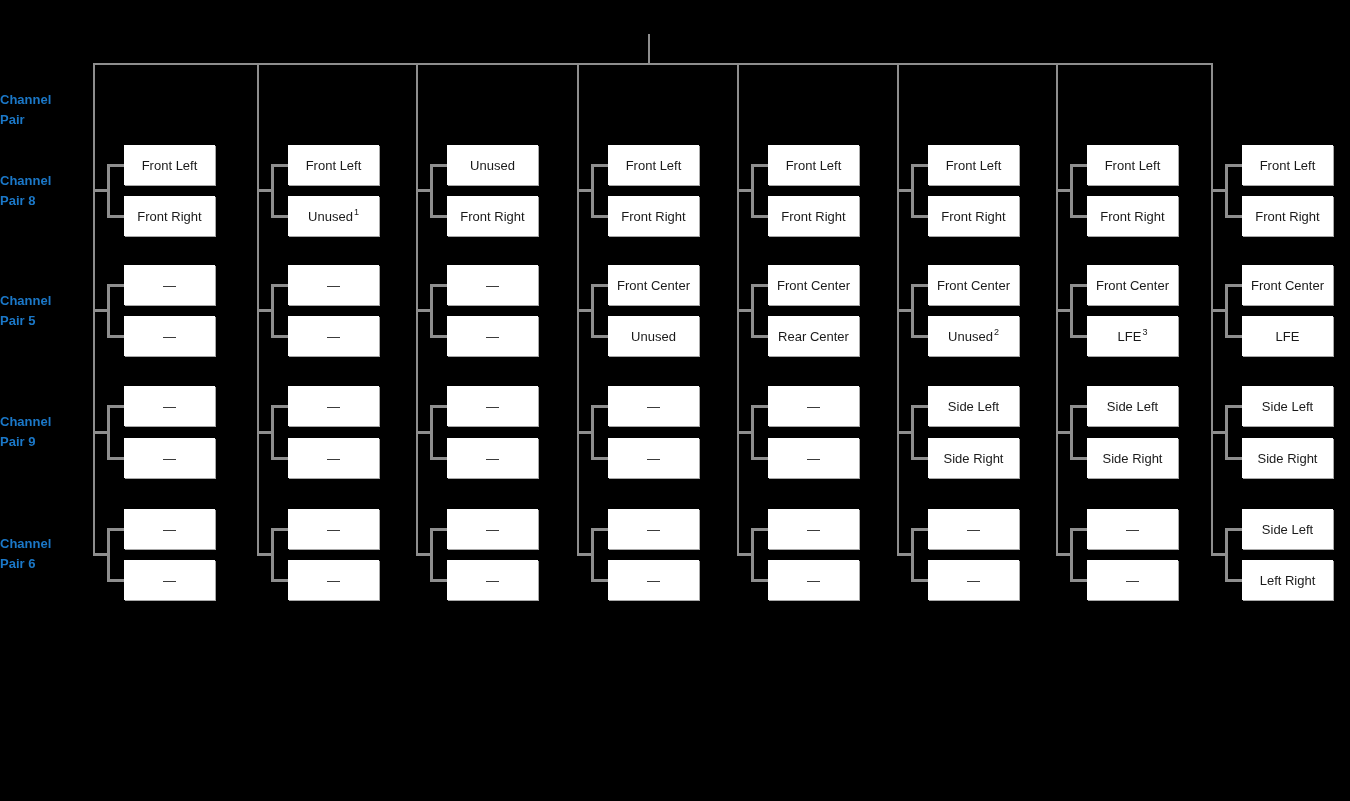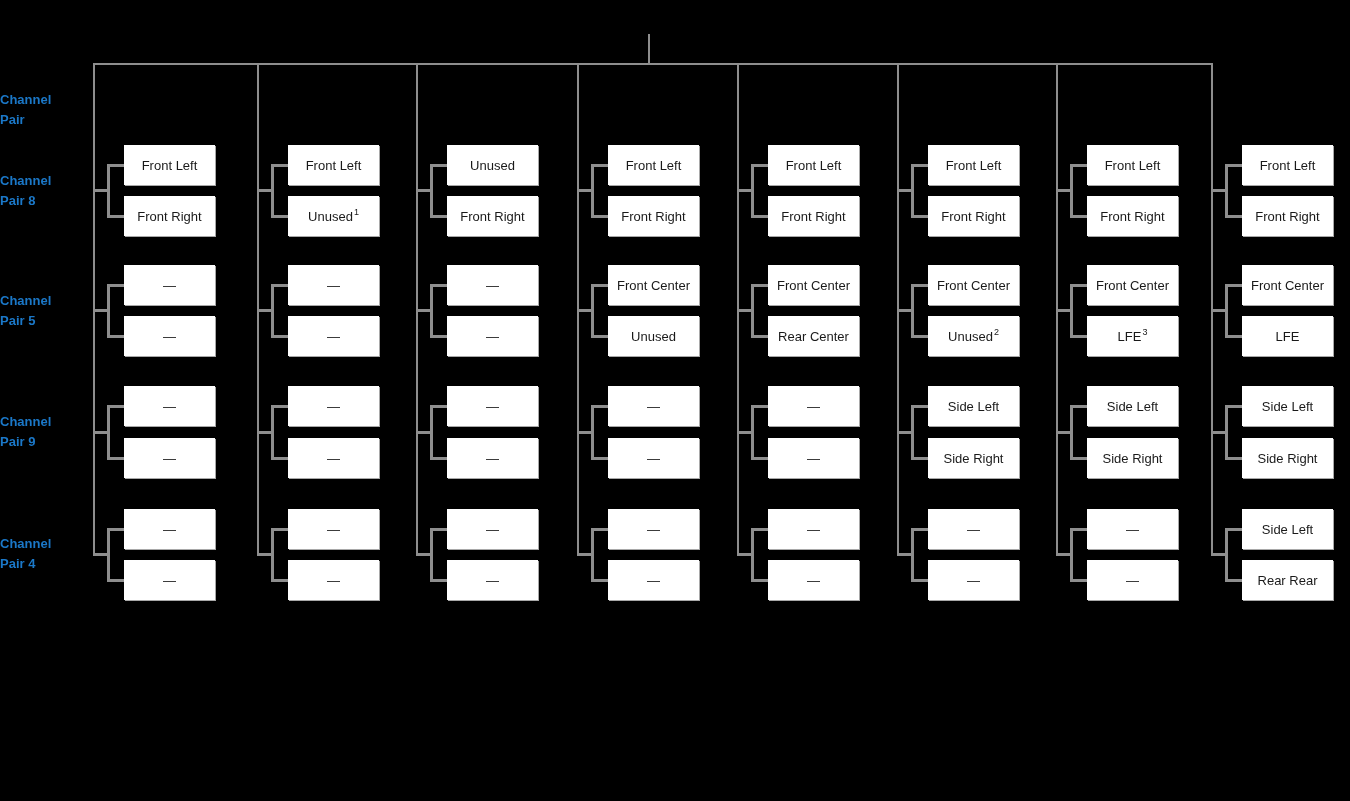--- a/index.html
+++ b/index.html
@@ -200,21 +200,21 @@
   <div class="row-label" style="top:291px">
     <div>Channel</div>
     <div>Pair 5</div>
   </div>
   <div class="row-label" style="top:412px">
     <div>Channel</div>
     <div>Pair 9</div>
   </div>
   <div class="row-label" style="top:534px">
     <div>Channel</div>
-    <div>Pair 4</div>
+    <div>Pair 6</div>
   </div>
 
   <div id="boxes-layer">
       <div class="chbox" style="left: 124px; top: 145px;">
         <span>Front Left</span>
       </div>
       <div class="chbox" style="left: 124px; top: 196px;">
         <span>Front Right</span>
       </div>
       <div class="chbox" style="left: 124px; top: 265px;">
@@ -397,17 +397,17 @@
       <div class="chbox" style="left: 1242px; top: 386px;">
         <span>Side Left</span>
       </div>
       <div class="chbox" style="left: 1242px; top: 438px;">
         <span>Side Right</span>
       </div>
       <div class="chbox" style="left: 1242px; top: 509px;">
         <span>Side Left</span>
       </div>
       <div class="chbox" style="left: 1242px; top: 560px;">
-        <span>Rear Rear</span>
+        <span>Left Right</span>
       </div>
     </div>
 
 </div>
 
 </body></html>

